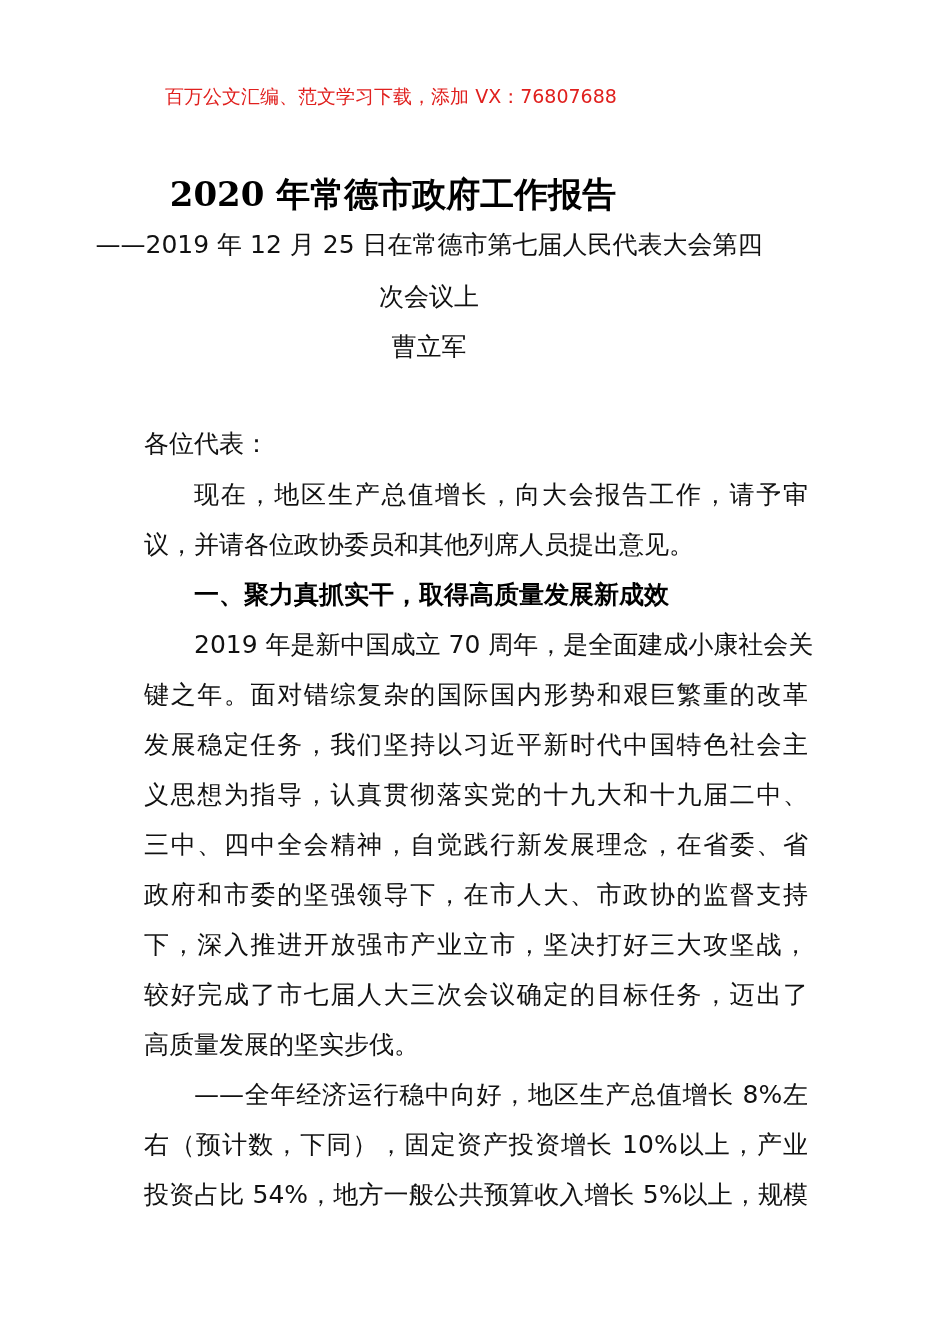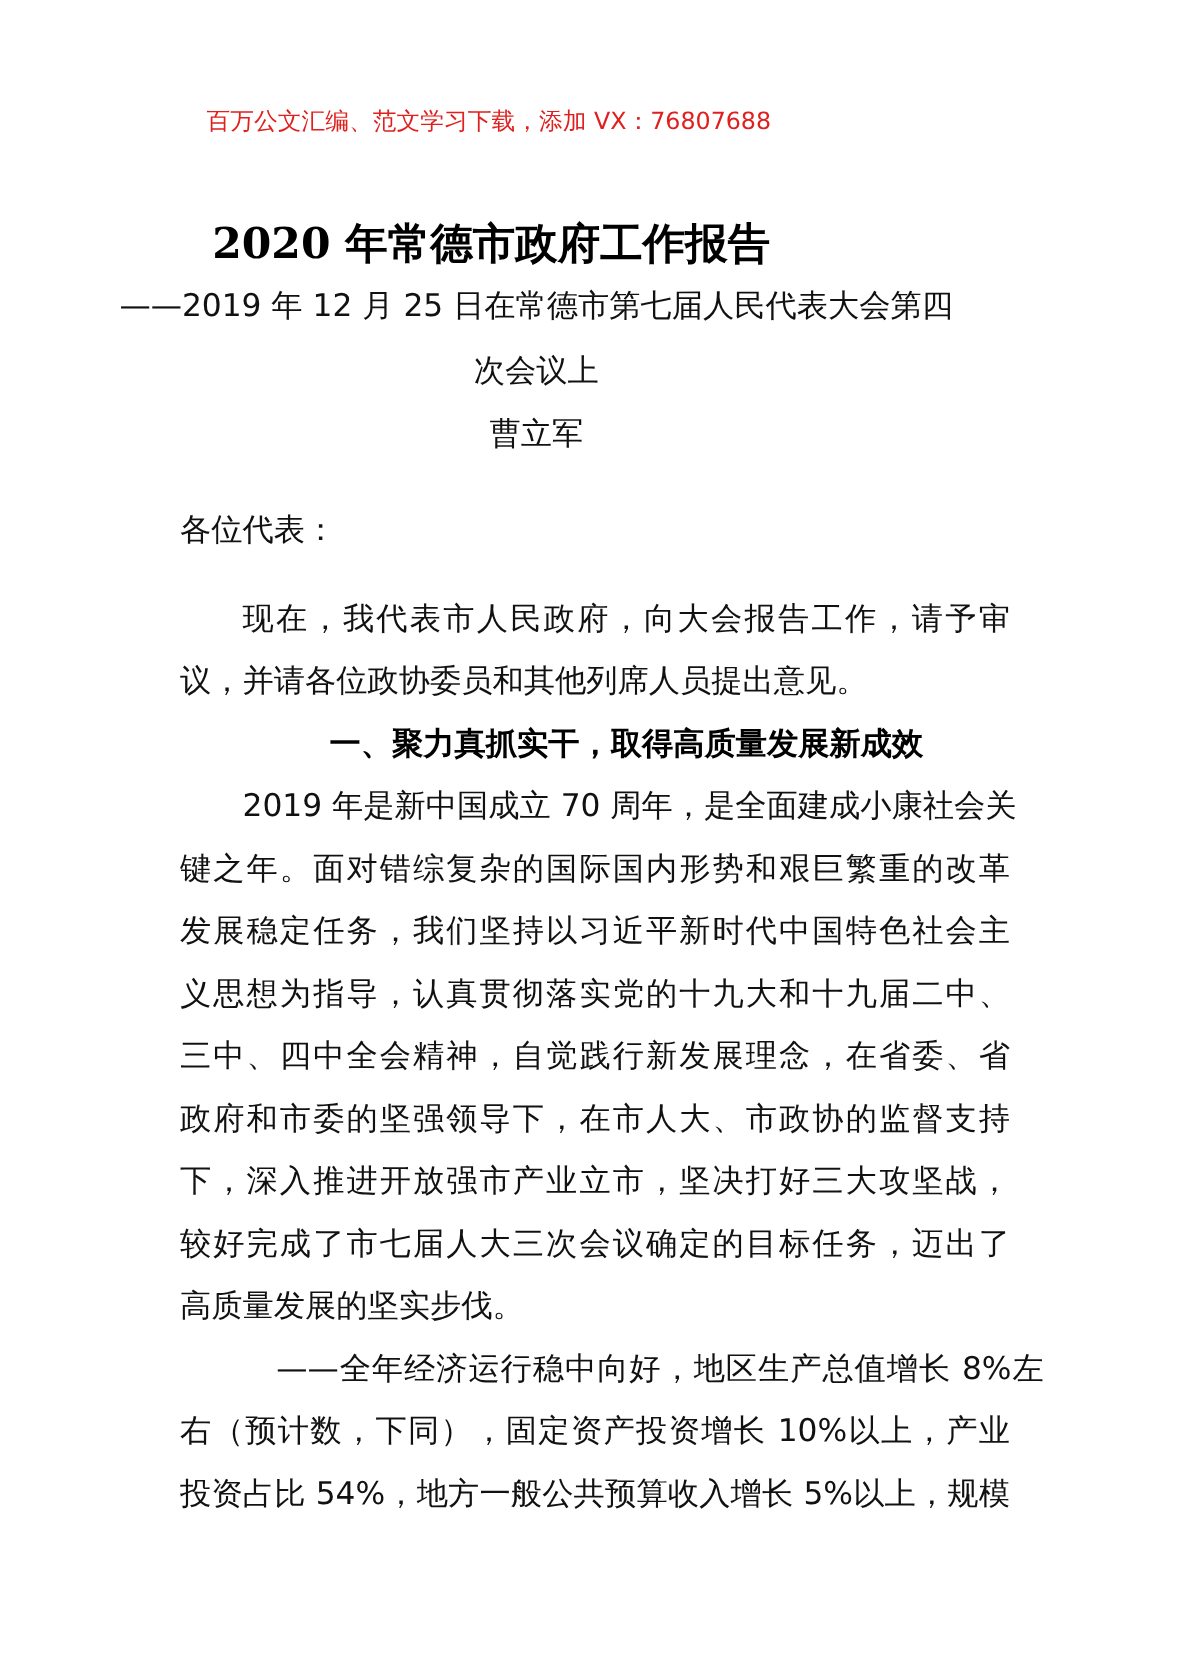--- a/index.html
+++ b/index.html
@@ -53,46 +53,46 @@
     position: absolute;
     left: 144px;
     width: 664px;
     font-size: 25px;
     white-space: nowrap;
     font-family: "DejaVu Sans", sans-serif;
     color: #111;
     height: 34px;
     line-height: 34px;
   }
-  .indent { left: 194px; width: 614px; text-align: center; }
+  .indent { left: 194px; width: 614px; }
   .bold { font-weight: bold; color: #000; }
   .justify {
     text-align: justify;
     text-align-last: justify;
   }
 </style>
 </head>
 <body>
 
 <div class="banner">百万公文汇编、范文学习下载，添加 VX：76807688</div>
 
 <div class="title">2020 年常德市政府工作报告</div>
 <div class="subtitle sub1">——2019 年 12 月 25 日在常德市第七届人民代表大会第四</div>
 <div class="subtitle sub2">次会议上</div>
 <div class="subtitle author">曹立军</div>
 
-<div class="line" style="top:407px;">各位代表：</div>
+<div class="line" style="top:427px;">各位代表：</div>
 
-<div class="line indent justify" style="top:478px;">现在，我代表市人民政府，向大会报告工作，请予审</div>
+<div class="line indent justify" style="top:478px;">现在，地区生产总值增长，向大会报告工作，请予审</div>
 <div class="line" style="top:528px;">议，并请各位政协委员和其他列席人员提出意见。</div>
 <div class="line indent bold" style="top:578px;">一、聚力真抓实干，取得高质量发展新成效</div>
 <div class="line indent justify" style="top:628px;">2019 年是新中国成立 70 周年，是全面建成小康社会关</div>
 <div class="line justify" style="top:678px;">键之年。面对错综复杂的国际国内形势和艰巨繁重的改革</div>
 <div class="line justify" style="top:728px;">发展稳定任务，我们坚持以习近平新时代中国特色社会主</div>
 <div class="line justify" style="top:778px;">义思想为指导，认真贯彻落实党的十九大和十九届二中、</div>
 <div class="line justify" style="top:828px;">三中、四中全会精神，自觉践行新发展理念，在省委、省</div>
 <div class="line justify" style="top:878px;">政府和市委的坚强领导下，在市人大、市政协的监督支持</div>
 <div class="line justify" style="top:928px;">下，深入推进开放强市产业立市，坚决打好三大攻坚战，</div>
 <div class="line justify" style="top:978px;">较好完成了市七届人大三次会议确定的目标任务，迈出了</div>
 <div class="line" style="top:1028px;">高质量发展的坚实步伐。</div>
-<div class="line indent justify" style="top:1078px;margin-left:27px;">——全年经济运行稳中向好，地区生产总值增长 8%左</div>
+<div class="line indent justify" style="top:1078px;">——全年经济运行稳中向好，地区生产总值增长 8%左</div>
 <div class="line justify" style="top:1128px;">右（预计数，下同），固定资产投资增长 10%以上，产业</div>
 <div class="line justify" style="top:1178px;">投资占比 54%，地方一般公共预算收入增长 5%以上，规模</div>
 
 </body></html>

